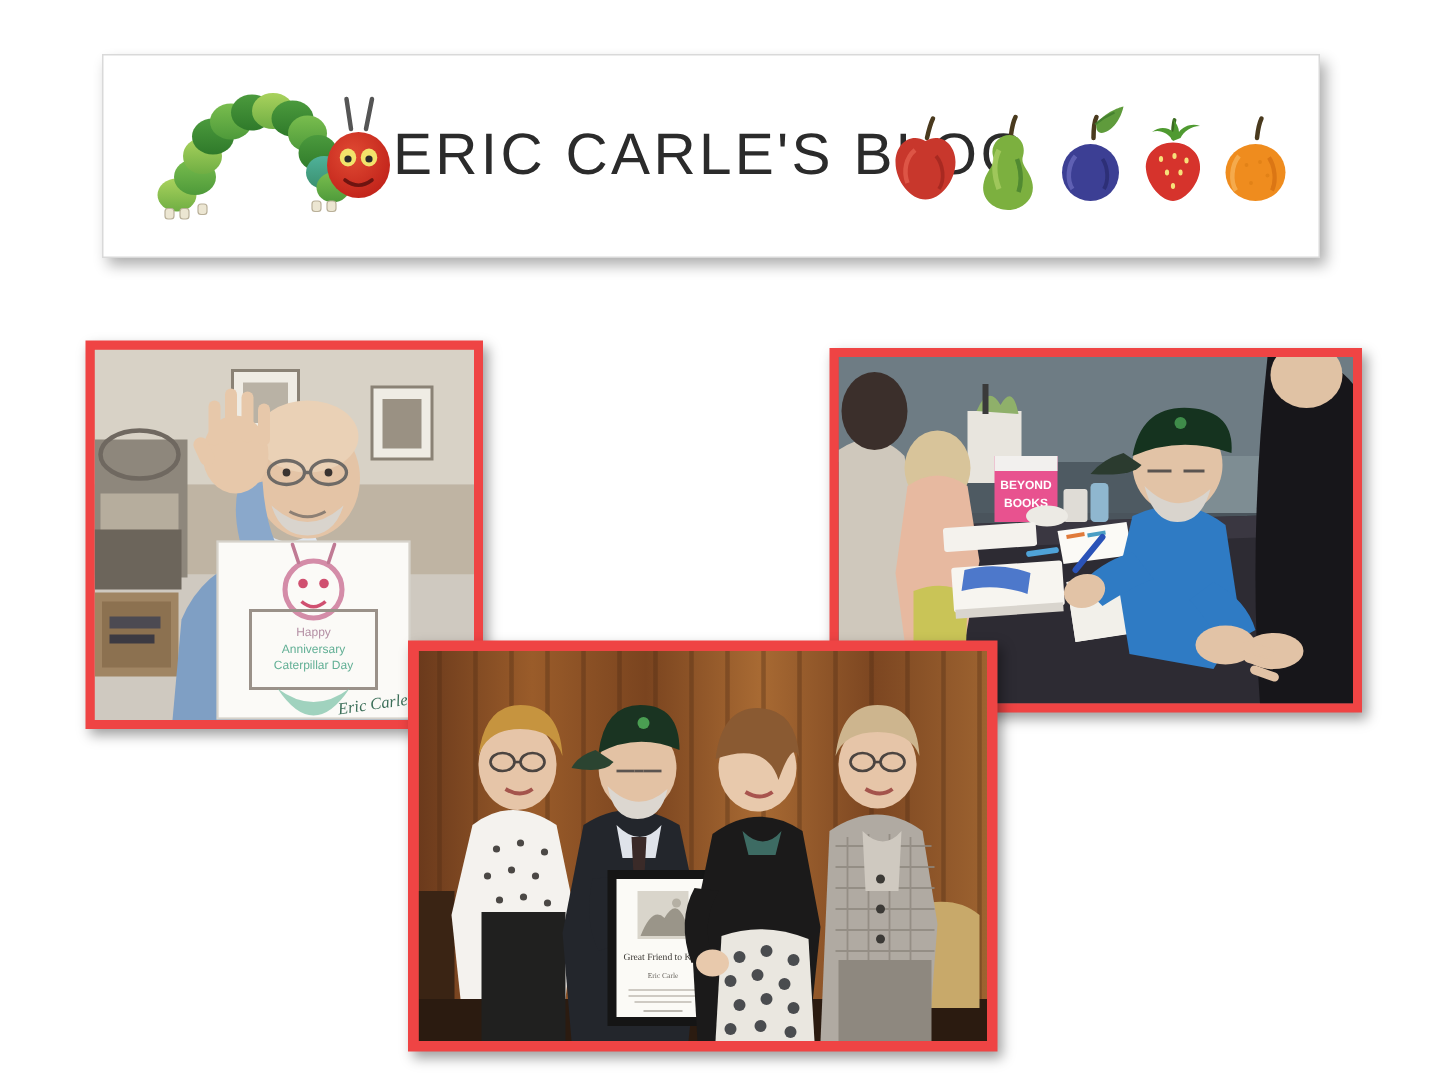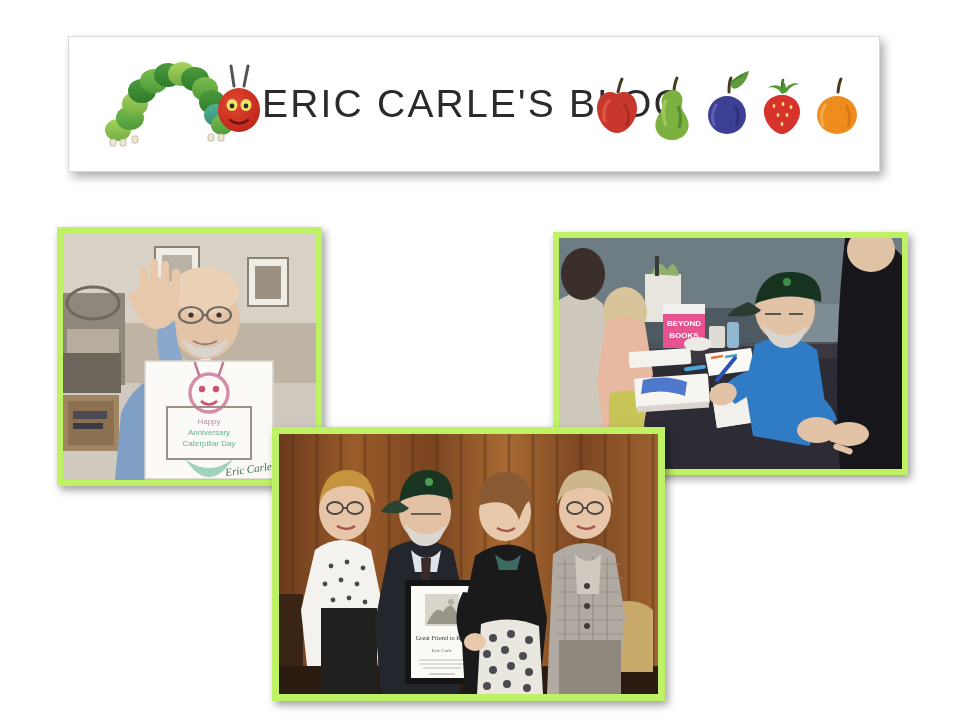--- a/index.html
+++ b/index.html
@@ -64,21 +64,21 @@
     display: flex;
     align-items: flex-end;
     gap: 9px;
     height: 80px;
   }
   .fruit { width: 46px; height: 74px; display:block; }
 
   
   .photo {
     position: absolute;
-    background: #bef264;
+    background: #ef4444;
     box-shadow: 3px 4px 8px rgba(0,0,0,0.38);
     box-sizing: border-box;
     overflow: hidden;
   }
 
   #photo-carle-wave {
     left: 57px; top: 227px; width: 265px; height: 259px;
     padding: 6px;
   }
   #photo-signing {

